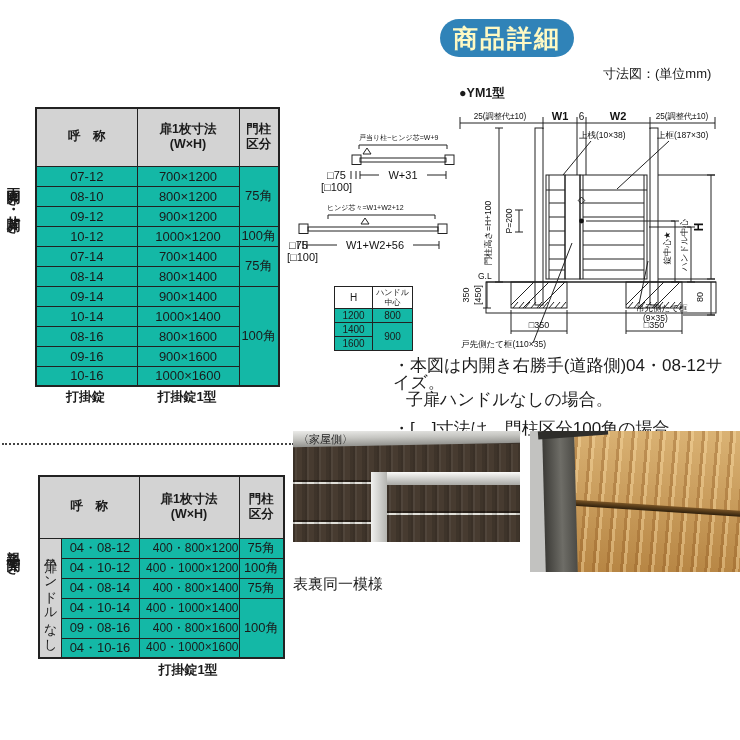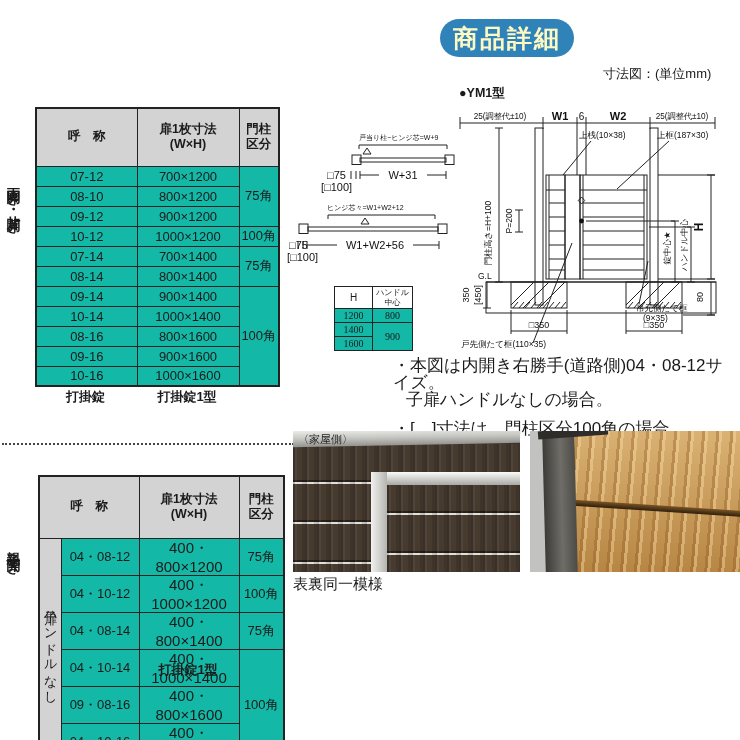--- a/index.html
+++ b/index.html
@@ -23,42 +23,42 @@
   table.spec { border-collapse:collapse; position:absolute; table-layout:fixed; }
   table.spec th, table.spec td { border:1px solid #222; text-align:center; vertical-align:middle; padding:0; }
   table.spec th { background:#d3d3d3; font-size:12.5px; font-weight:bold; line-height:1.25; }
   table.spec td { font-size:13px; background:#14b8a6; }
   #table1 { left:35px; top:107px; width:243px; border:2px solid #222; }
   #table1 th { height:58px; }
   #table1 td { height:20px; }
   #table2 { left:38px; top:475px; width:245px; border:2px solid #222; }
   #table2 th { height:62px; }
   #table2 td { height:20px; }
-  #table2 td.size { font-size:15px; }
+  #table2 td.size { font-size:12px;text-align:right; }
   td.subcol { background:#d3d3d3 !important; font-size:10.5px; letter-spacing:1px; }
   .tfoot1 { position:absolute; left:35px; top:388px; width:243px; font-size:13px; font-weight:bold; }
   .tfoot1 .fl { position:absolute; left:0; width:101px; text-align:center; }
   .tfoot1 .fr { position:absolute; left:101px; width:102px; text-align:center; }
   .tfoot2 { position:absolute; left:137px; top:661px; width:102px; text-align:center; font-size:13px; font-weight:bold; }
 
   .dotted { position:absolute; left:2px; top:443px; width:292px; border-top:2px dotted #444; }
 
   
   #htable { left:334px; top:286px; width:78px; border:1px solid #222; }
   #htable th { background:#fff; font-weight:normal; font-size:8px; height:22px; line-height:1.15; }
   #htable th.hcol { font-size:10px; }
-  #htable td { font-size:10px; height:14px;font-family:Liberation Serif, serif; }
+  #htable td { font-size:10px; height:14px; }
 
   
   .notes { position:absolute; left:393px; top:357px; width:347px; font-size:17px; line-height:17px; }
   .notes .indent { padding-left:13px; }
   .notes .gap { margin-top:12px; }
 
   
-  .photo1 { position:absolute; left:293px; top:431px; width:227px; height:141px; background:#3c332b; overflow:hidden; }
+  .photo1 { position:absolute; left:293px; top:431px; width:227px; height:111px; background:#3c332b; overflow:hidden; }
   .wood { background-color:#473b30;
     background-image:
       repeating-linear-gradient(90deg, rgba(0,0,0,.18) 0 2px, rgba(255,255,255,.05) 2px 4px, rgba(0,0,0,0) 4px 9px, rgba(0,0,0,.12) 9px 12px),
       repeating-linear-gradient(180deg, rgba(255,255,255,0) 0 36px, rgba(15,10,6,.55) 36px 38px, rgba(232,232,226,.95) 38px 40px); }
   .p1-top { position:absolute; left:-3px; top:-4px; width:233px; height:18px;
             background:linear-gradient(180deg,#f4f4f2 0%,#c6c6c2 55%,#93938f 100%); transform:rotate(-1.1deg); }
   .p1-back { position:absolute; left:0; top:13px; width:227px; height:128px; }
   .p1-frame-v { position:absolute; left:78px; top:41px; width:16px; height:100px;
                 background:linear-gradient(90deg,#f1f1ef,#b4b4b0); }
   .p1-frame-h { position:absolute; left:78px; top:41px; width:149px; height:13px;

